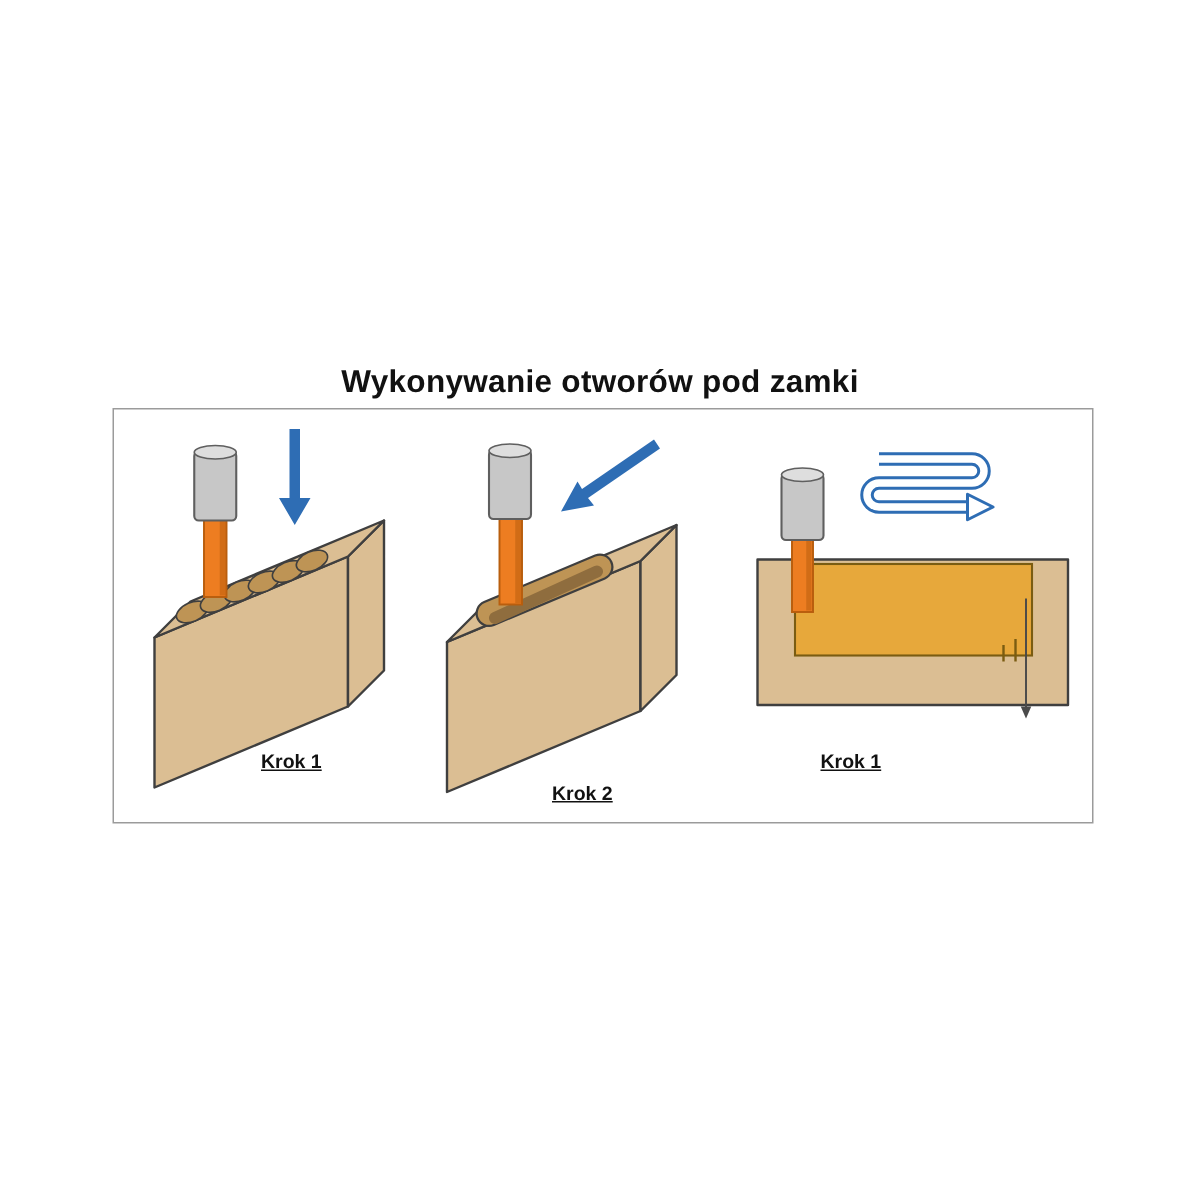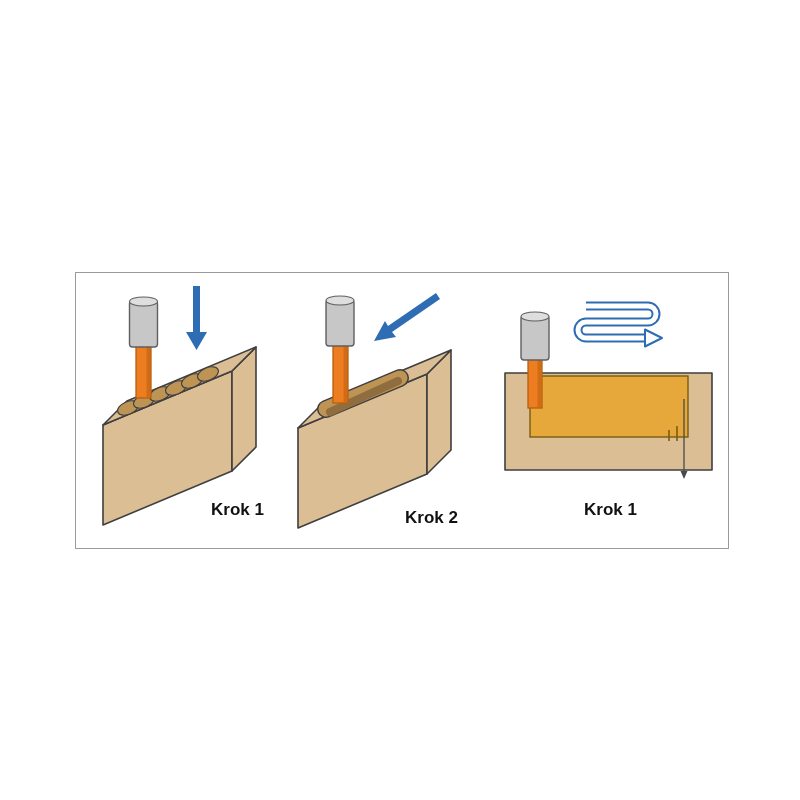--- a/index.html
+++ b/index.html
@@ -10,25 +10,25 @@
     position:absolute; top:243px; left:0; width:800px;
     text-align:center; font-size:21px; font-weight:700;
     color:var(--text,#111111); letter-spacing:.2px;
   }
   .frame {
     position:absolute; left:75px; top:272px; width:654px; height:277px;
     border:1px solid var(--frame_border,#9B9B9B); background:#fff;
   }
   .art { position:absolute; left:0; top:0; width:800px; height:800px; }
   .step-label {
-    position:absolute; width:90px; text-align:right;
-    font-size:17px; font-weight:700; color:var(--text,#111111);
+    position:absolute; width:90px; text-align:left;
+    font-size:13px; font-weight:700; color:var(--text,#111111);text-decoration:underline;
   }
   .lbl1 { left:174px; top:500px; }
-  .lbl2 { left:368px; top:508px; }
+  .lbl2 { left:368px; top:521px; }
   .lbl3 { left:547px; top:500px; }
 
   
   .wood   { fill:var(--wood,#DBBE93); stroke:var(--outline,#3F3F3F); stroke-width:1.6; stroke-linejoin:round; }
   .hole   { fill:var(--hole,#BE9455); stroke:var(--outline,#3F3F3F); stroke-width:1.1; }
   .slot-border { fill:none; stroke:var(--outline,#3F3F3F); stroke-width:18; stroke-linecap:round; }
   .slot-fill   { fill:none; stroke:var(--hole,#BE9455); stroke-width:15; stroke-linecap:round; }
   .slot-inner  { fill:none; stroke:var(--slot_inner,#8F6D3E); stroke-width:8; stroke-linecap:round; }
   .chuck     { fill:var(--chuck_gray,#C7C7C7); stroke:var(--chuck_border,#5F5F5F); stroke-width:1.4; }
   .chuck-top { fill:var(--chuck_gray_light,#DEDEDE); stroke:var(--chuck_border,#5F5F5F); stroke-width:1.1; }
@@ -41,20 +41,21 @@
   .depth-head { fill:#4a4a4a; }
   .ribbon-outer { fill:none; stroke:var(--arrow_blue,#2E6DB4); stroke-width:9; }
   .ribbon-inner { fill:none; stroke:#ffffff; stroke-width:5; }
   .ribbon-head  { fill:#ffffff; stroke:var(--arrow_blue,#2E6DB4); stroke-width:2; stroke-linejoin:round; }
 </style>
 </head>
 <body>
 
 <div class="page">
 
+  <div class="title">Wykonywanie otworów pod zamki</div>
 
   <div class="frame"></div>
 
   <svg class="art" viewBox="0 0 800 800" aria-hidden="true">
 
     <g>
       <polygon class="wood" points="103,425 232,371 232,471 103,525"></polygon>
       <polygon class="wood" points="232,371 256,347 256,447 232,471"></polygon>
       <polygon class="wood" points="103,425 232,371 256,347 127,401"></polygon>
 

